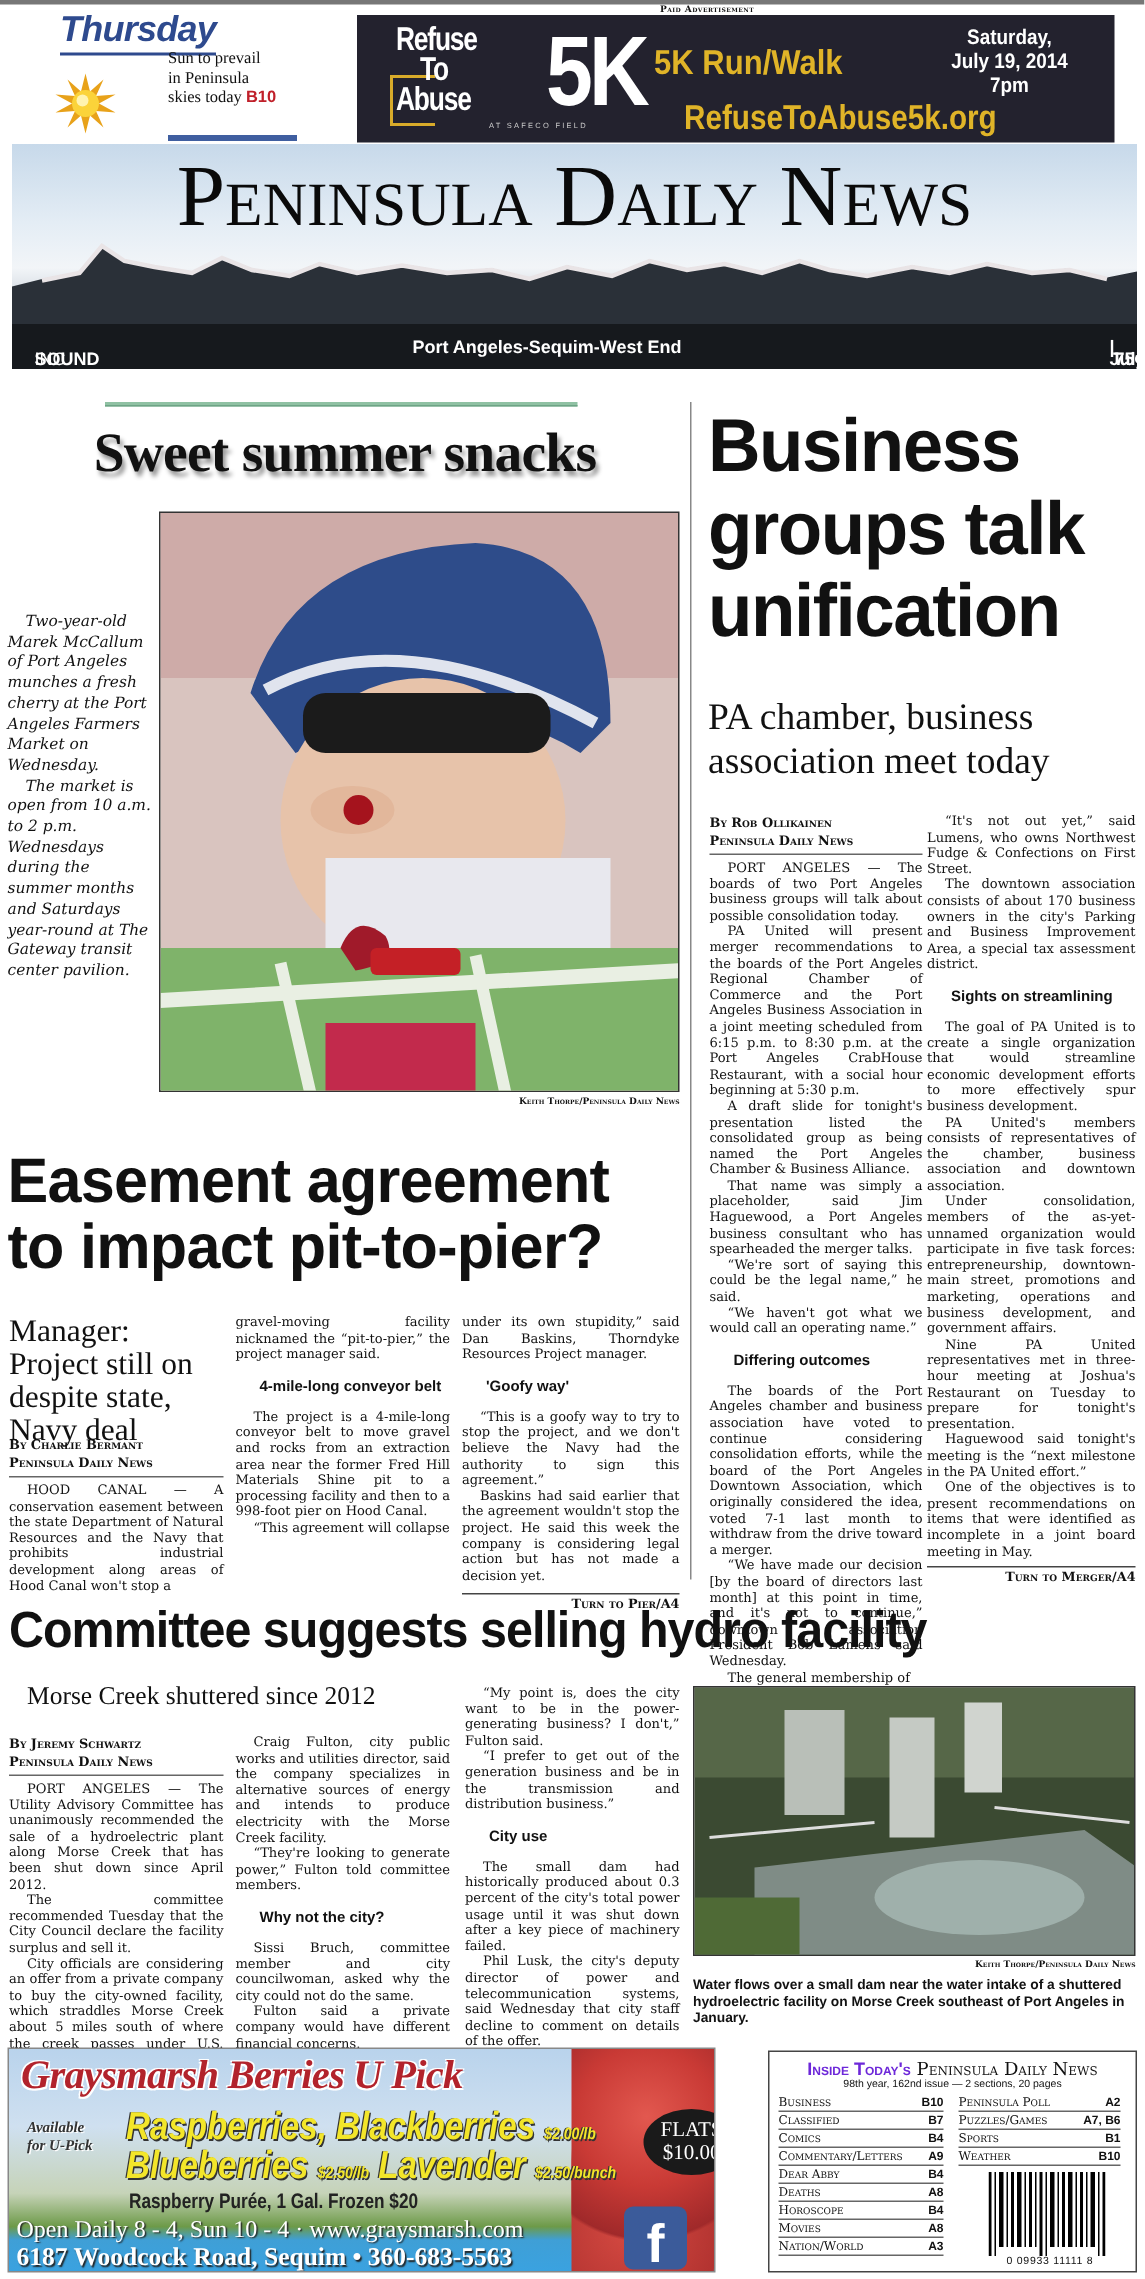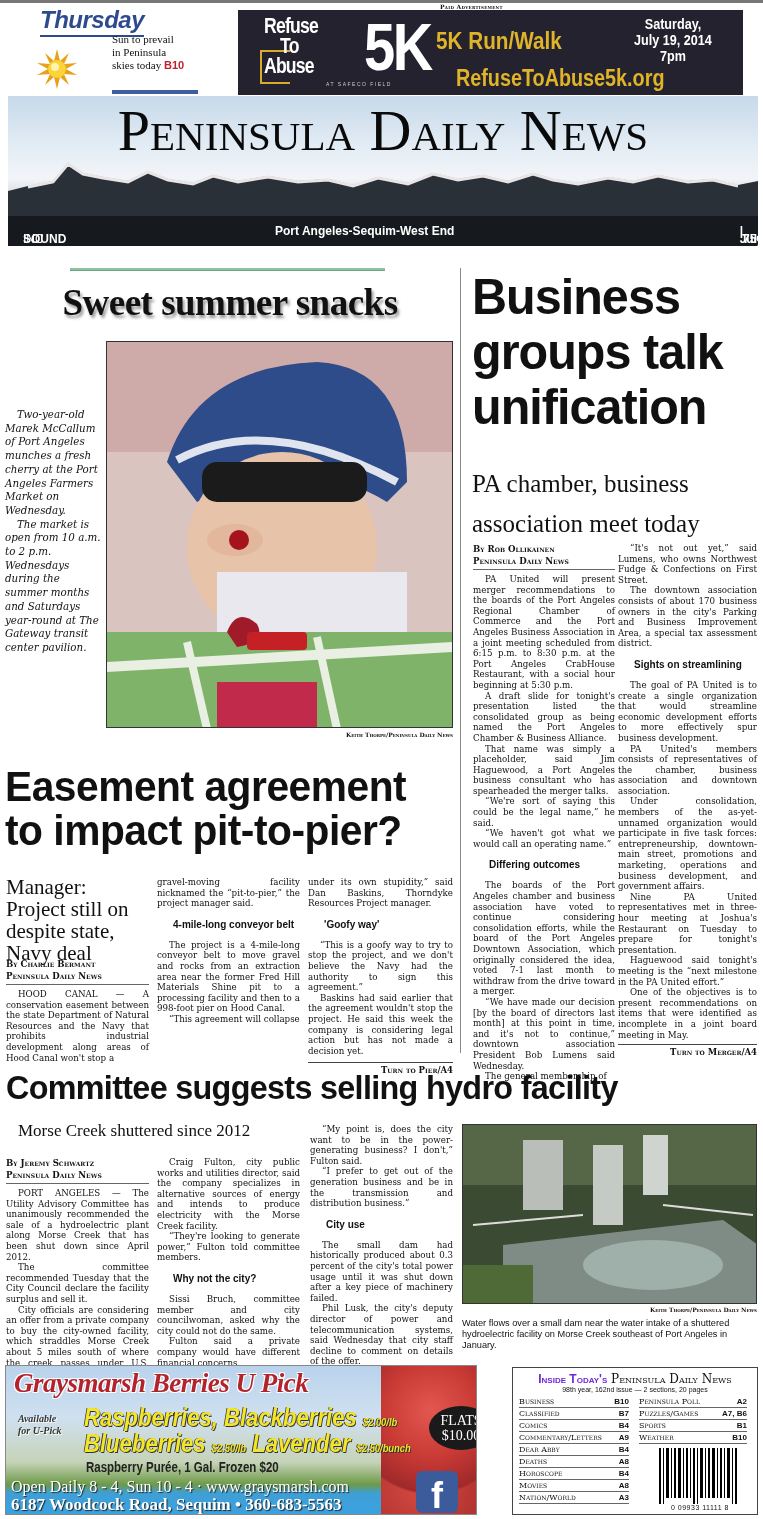--- a/index.html
+++ b/index.html
@@ -57,33 +57,33 @@
   .body p { text-indent: 12px; }
   .subhead { font-family: "Liberation Sans", sans-serif; font-weight: bold; font-size: 10px; margin: 10px 0 9px 0; line-height: 12px; padding-left: 16px; }
   .turn { font-size: 8.5px; font-variant: small-caps; text-align: right; font-weight: bold; border-top: 1px solid #444; padding-top: 2px; }
 
   #ease-col1 { left: 6px; top: 958px; width: 143px; }
   #ease-col2 { left: 157px; top: 877px; width: 143px; }
   #ease-col3 { left: 308px; top: 877px; width: 145px; }
 
   
   #biz-head { left: 472px; top: 270px; width: 290px; font-family: "Liberation Sans", sans-serif; font-weight: bold; font-size: 50px; line-height: 55px; letter-spacing: -1px; transform: scaleX(0.97); transform-origin: left; }
-  #biz-deck { left: 472px; top: 464px; width: 290px; font-family: "Liberation Serif", serif; font-size: 25px; line-height: 40px; }
+  #biz-deck { left: 472px; top: 464px; width: 290px; font-family: "Liberation Serif", serif; font-size: 25px; line-height: 29px; }
   #biz-col1 { left: 473px; top: 543px; width: 142px; }
   #biz-col2 { left: 618px; top: 543px; width: 139px; }
 
   
   #hydro-head { left: 6px; top: 1067px; width: 760px; font-family: "Liberation Sans", sans-serif; font-weight: bold; font-size: 34px; line-height: 40px; letter-spacing: -0.7px; transform: scaleX(0.95); transform-origin: left; white-space: nowrap; }
   #hydro-deck { left: 6px; top: 1120px; width: 300px; font-family: "Liberation Serif", serif; font-size: 17px; line-height: 22px; margin-left: 12px; }
   #hydro-col1 { left: 6px; top: 1157px; width: 143px; }
   #hydro-col2 { left: 157px; top: 1157px; width: 143px; }
   #hydro-col3 { left: 310px; top: 1124px; width: 143px; }
   #hydro-photo { left: 462px; top: 1124px; width: 295px; height: 180px; border: 1px solid #333; background: linear-gradient(160deg, #3a4a2a 0%, #6b7a52 20%, #8c9a7a 35%, #4b5e4a 55%, #33463a 70%, #2a3428 100%); overflow: hidden; }
   #photo-credit-2 { left: 560px; top: 1306px; width: 197px; text-align: right; font-size: 6px; font-variant: small-caps; font-weight: bold; }
-  #hydro-caption { left: 462px; top: 1318px; width: 298px; font-family: "Liberation Sans", sans-serif; font-weight: normal; font-size: 9.2px; line-height: 11px; }
+  #hydro-caption { left: 462px; top: 1318px; width: 298px; font-family: "Liberation Sans", sans-serif; font-weight: bold; font-size: 9.2px; line-height: 11px; }
 
   
   #berry-ad { left: 5px; top: 1365px; width: 472px; height: 150px; background: linear-gradient(180deg, #b9d3ec 0%, #cfe0f0 35%, #c6d3b8 65%, #6d9a48 80%, #3f9fd6 86%, #3aa2e0 100%); overflow: hidden; border: 1px solid #888; }
   #berry-title { position: absolute; left: 8px; top: 2px; font-family: "Liberation Serif", serif; font-weight: bold; font-style: italic; font-size: 27px; color: #b2232c; text-shadow: 1px 1px 0 #fff, -1px -1px 0 #fff, 1px -1px 0 #fff, -1px 1px 0 #fff; letter-spacing: -0.5px; }
   #berry-avail { position: absolute; left: 12px; top: 47px; font-family: "Liberation Serif", serif; font-style: italic; font-weight: bold; font-size: 10px; line-height: 12px; color: #333; text-shadow: 1px 1px 0 #fff; }
   .berry-line { position: absolute; font-family: "Liberation Sans", sans-serif; font-weight: bold; font-style: italic; color: #f3e62a; text-shadow: 1px 1px 0 #333, -1px 0 0 #333; white-space: nowrap; transform: scaleX(0.85); transform-origin: left; }
   .berry-line .price { font-size: 11px; }
   #berry-line1 { left: 78px; top: 36px; font-size: 26px; }
   #berry-line2 { left: 78px; top: 62px; font-size: 26px; }
   #berry-puree { position: absolute; left: 80px; top: 93px; font-family: "Liberation Sans", sans-serif; font-weight: bold; font-size: 14px; color: #222; transform: scaleX(0.82); transform-origin: left; }
@@ -215,20 +215,21 @@
   <div class="turn" style="margin-top:6px">Turn to Pier/A4</div>
 </div>
 
 <div class="abs" id="biz-head">Business groups talk unification</div>
 <div class="abs" id="biz-deck">PA chamber, business association meet today</div>
 <div class="abs" id="biz-col1">
   <div class="byline">By Rob Ollikainen</div>
   <div class="byline">Peninsula Daily News</div>
   <div class="byline-rule"></div>
   <div class="body">
+    <p>PORT ANGELES — The boards of two Port Angeles business groups will talk about possible consolidation today.</p>
     <p>PA United will present merger recommendations to the boards of the Port Angeles Regional Chamber of Commerce and the Port Angeles Business Association in a joint meeting scheduled from 6:15 p.m. to 8:30 p.m. at the Port Angeles CrabHouse Restaurant, with a social hour beginning at 5:30 p.m.</p>
     <p>A draft slide for tonight's presentation listed the consolidated group as being named the Port Angeles Chamber &amp; Business Alliance.</p>
     <p>That name was simply a placeholder, said Jim Haguewood, a Port Angeles business consultant who has spearheaded the merger talks.</p>
     <p>“We're sort of saying this could be the legal name,” he said.</p>
     <p>“We haven't got what we would call an operating name.”</p>
     <div class="subhead">Differing outcomes</div>
     <p>The boards of the Port Angeles chamber and business association have voted to continue considering consolidation efforts, while the board of the Port Angeles Downtown Association, which originally considered the idea, voted 7-1 last month to withdraw from the drive toward a merger.</p>
     <p>“We have made our decision [by the board of directors last month] at this point in time, and it's not to continue,” downtown association President Bob Lumens said Wednesday.</p>
     <p>The general membership of</p>
   </div>

